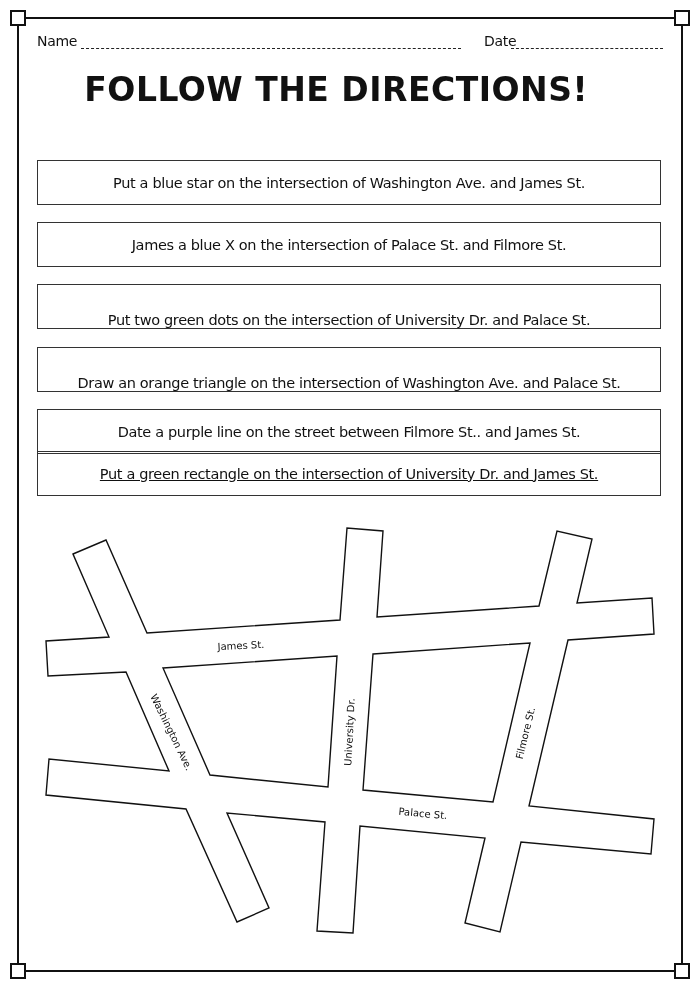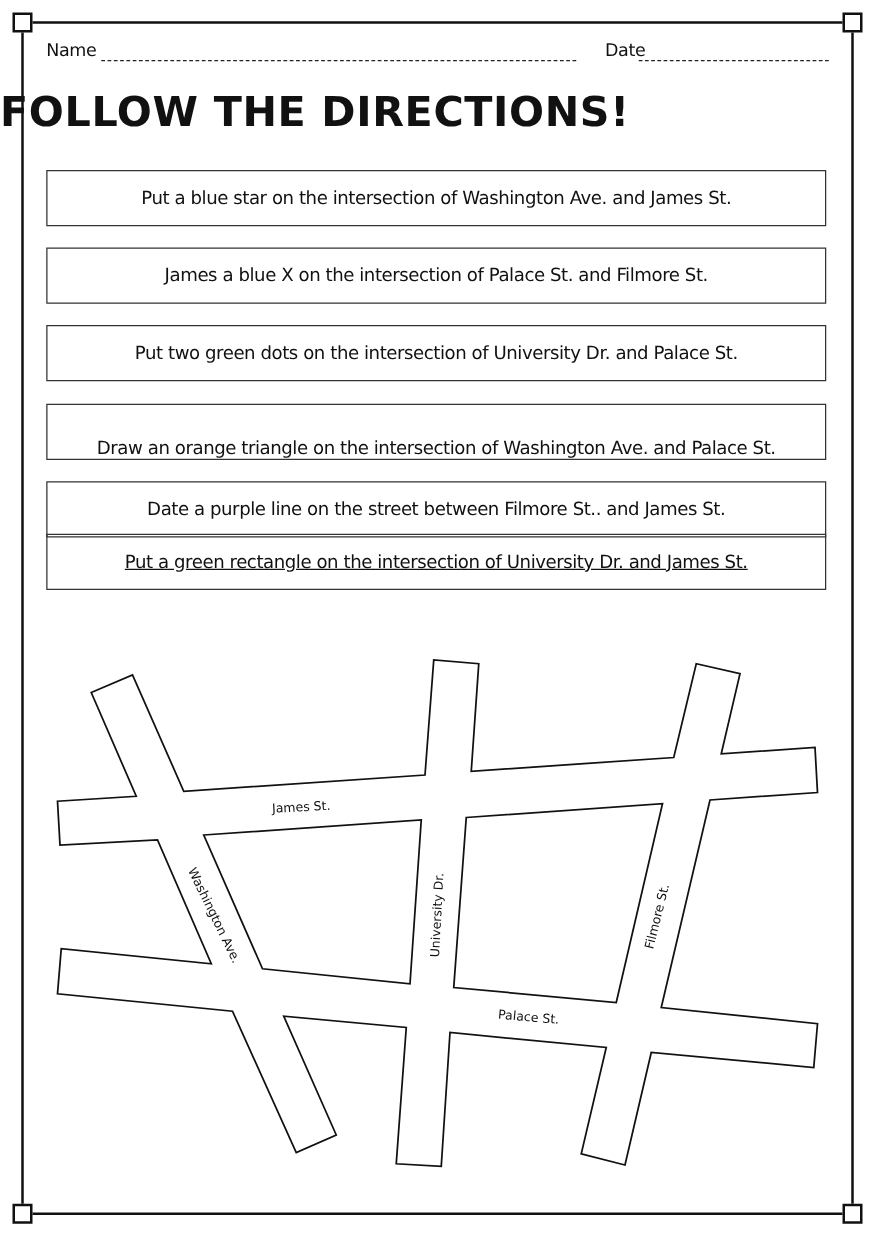--- a/index.html
+++ b/index.html
@@ -5,27 +5,27 @@
   html, body { margin: 0; padding: 0; background: #ffffff; }
   body { width: 700px; height: 990px; position: relative; overflow: hidden;
          font-family: "DejaVu Sans", sans-serif; color: #111; }
   .frame-line { position: absolute; background: #111; }
   .corner { position: absolute; width: 12px; height: 12px; border: 2px solid #111;
             background: #fff; box-sizing: content-box; }
   .header-row { position: absolute; top: 33px; left: 37px; width: 627px; height: 22px;
                 font-size: 14px; letter-spacing: -0.3px; }
   .header-row span { position: absolute; top: 0; white-space: nowrap; }
   .blank { display: inline-block; border-bottom: 1.5px dashed #222; height: 14px; vertical-align: bottom; }
-  .title { position: absolute; top: 70px; left: 0; width: 560px; text-align: left;
+  .title { position: absolute; top: 70px; left: 0; width: 560px; text-align: right;
            font-family: "DejaVu Sans", sans-serif; font-weight: bold; font-size: 33px;
-           letter-spacing: 0.5px; color: #111; }
+           letter-spacing: 0.5px; color: #111; padding-left: 28px; }
   .dir-box { position: absolute; left: 37px; width: 624px; height: 45px;
              border: 1.5px solid #333; box-sizing: border-box;
              display: flex; align-items: center; justify-content: center;
-             font-size: 14.5px; letter-spacing: -0.35px; color: #111; }
+             font-size: 14.5px; letter-spacing: -0.35px; color: #111; margin-top: 24px; }
   svg.map { position: absolute; left: 0; top: 0; }
   .street-label { font-family: "DejaVu Sans", sans-serif; font-size: 10px; fill: #111; }
 </style>
 </head>
 <body>
 
 <div class="frame-line" style="left:18px; top:17px; width:664px; height:2px;"></div>
 <div class="frame-line" style="left:18px; top:970px; width:664px; height:2px;"></div>
 <div class="frame-line" style="left:17px; top:18px; width:2px; height:953px;"></div>
 <div class="frame-line" style="left:681px; top:18px; width:2px; height:953px;"></div>
@@ -46,21 +46,21 @@
 </div>
 
 <div class="title">FOLLOW THE DIRECTIONS!</div>
 
 <div class="dir-box" style="top:136px;">
   <span>Put a blue star on the intersection of Washington Ave. and James St.</span>
 </div>
 <div class="dir-box" style="top:198px;">
   <span>James a blue X on the intersection of Palace St. and Filmore St.</span>
 </div>
-<div class="dir-box" style="top:260px;">
+<div class="dir-box" style="top:260px;align-items:flex-end;">
   <span>Put two green dots on the intersection of University Dr. and Palace St.</span>
 </div>
 <div class="dir-box" style="top:323px;align-items:flex-end;">
   <span>Draw an orange triangle on the intersection of Washington Ave. and Palace St.</span>
 </div>
 <div class="dir-box" style="top:385px;">
   <span>Date a purple line on the street between Filmore St.. and James St.</span>
 </div>
 <div class="dir-box" style="top:427px;text-decoration:underline;">
   <span>Put a green rectangle on the intersection of University Dr. and James St.</span>

